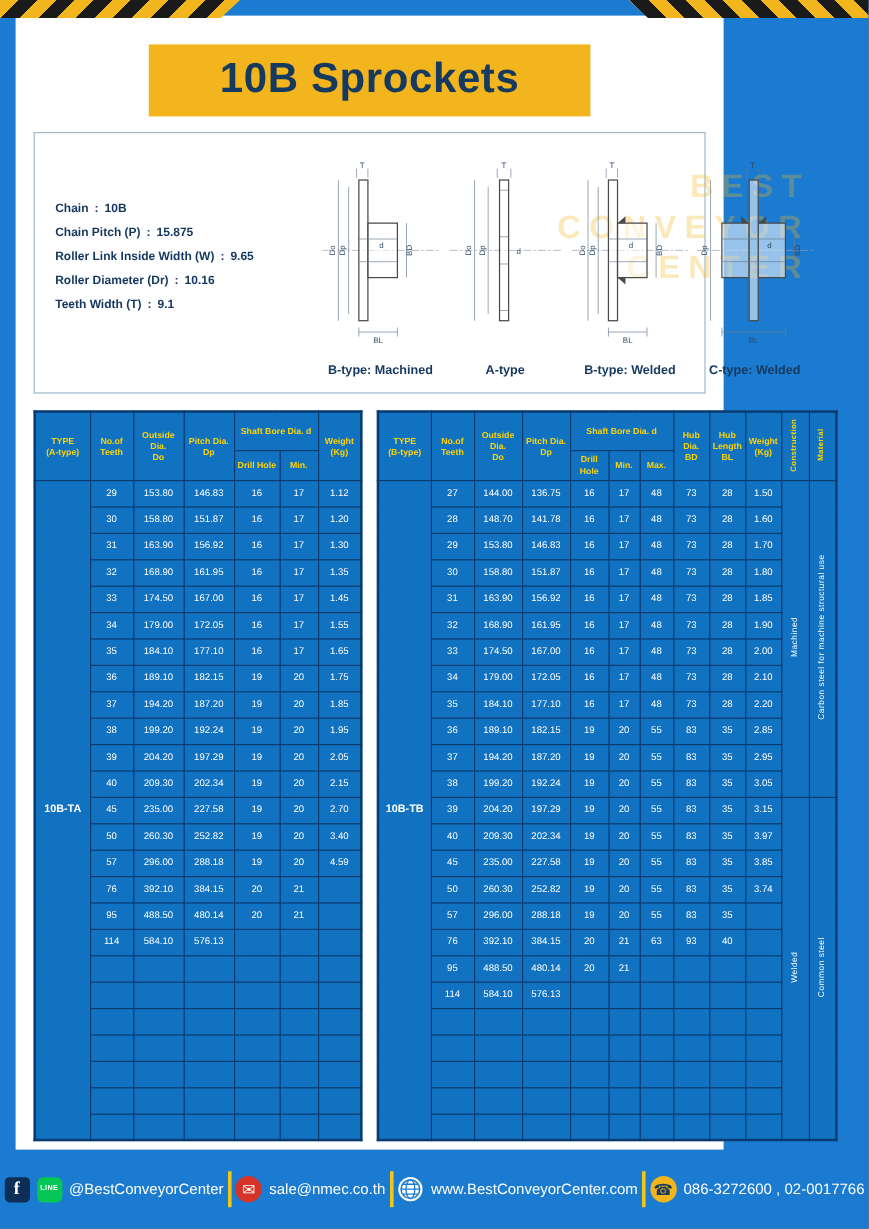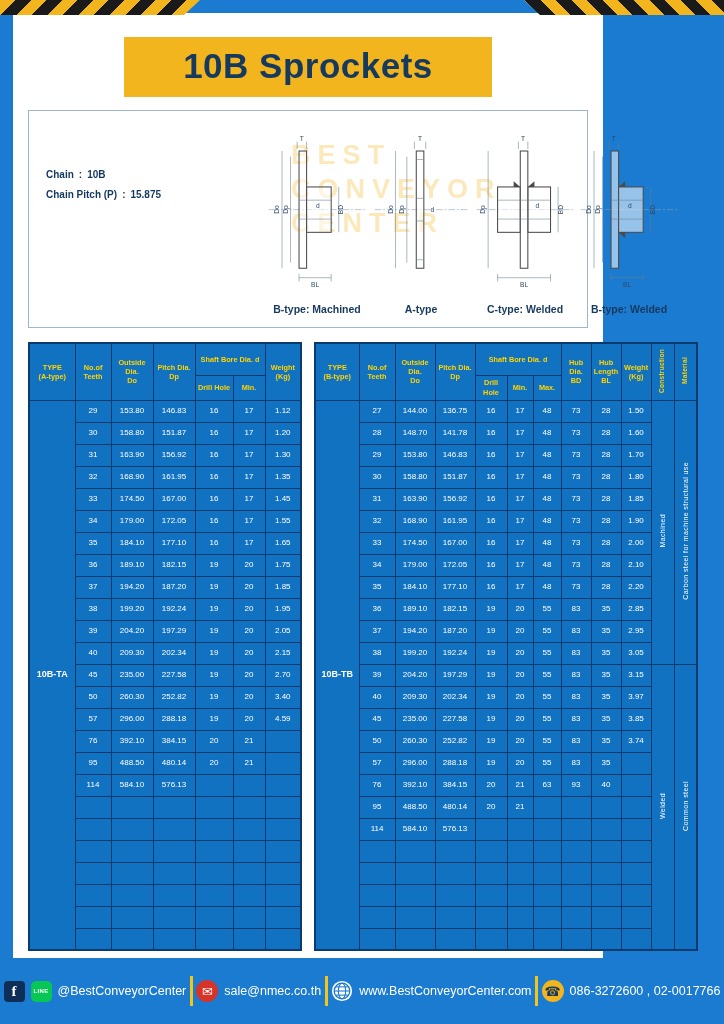--- a/index.html
+++ b/index.html
@@ -18,21 +18,21 @@
   
   .banner { width:368px; margin:24px auto 0; background:#f2b51e; text-align:center; padding:9px 0 11px; }
   .banner h1 { font-size:35px; font-weight:bold; color:#16395f; letter-spacing:0.5px; }
 
   
   .info-box { margin:13px 15px 0; border:1px solid #9db8cb; height:218px; position:relative; display:flex; }
   .specs { width:232px; padding:58px 0 0 17px; flex-shrink:0; }
   .spec-line { font-size:10px; font-weight:bold; color:#14375f; margin-bottom:9px; white-space:nowrap; }
   .spec-line .sep { margin:0 5px; }
   .diagrams { flex:1; display:flex; align-items:flex-end; justify-content:space-around; padding:6px 4px 12px; position:relative; }
-  .watermark { position:absolute; left:30px; right:10px; top:28px; text-align:left; z-index:0;
+  .watermark { position:absolute; left:30px; right:10px; top:28px; text-align:right; z-index:0;
     color:rgba(242,181,30,0.30); font-weight:bold; font-size:27px; letter-spacing:7px; line-height:1.25; pointer-events:none; }
   .diagram { position:relative; z-index:1; text-align:center; }
   .diagram .caption { font-size:10.5px; font-weight:bold; color:#16395f; margin-top:3px; }
   svg.dwg .part { fill:rgba(255,255,255,0.55); stroke:#4a4a4a; stroke-width:1.1; }
   svg.dwg .cl   { stroke:#8aa0b5; stroke-width:0.6; stroke-dasharray:7 2 2 2; }
   svg.dwg .dim  { stroke:#6b7f92; stroke-width:0.6; }
   svg.dwg .thin { stroke:#6b7f92; stroke-width:0.6; }
   svg.dwg .weld { fill:#4a4a4a; }
   svg.dwg .lbl  { font-size:7px; fill:#2e4a66; font-family:"Liberation Sans",sans-serif; }
 
@@ -81,20 +81,29 @@
       <h1>10B Sprockets</h1>
     </div>
 
     <div class="info-box">
       <div class="specs">
         <div class="spec-line">
           <span>Chain</span><span class="sep">:</span><span>10B</span>
         </div>
         <div class="spec-line">
           <span>Chain Pitch (P)</span><span class="sep">:</span><span>15.875</span>
+        </div>
+        <div class="spec-line">
+          <span>Roller Link Inside Width (W)</span><span class="sep">:</span><span>9.65</span>
+        </div>
+        <div class="spec-line">
+          <span>Roller Diameter (Dr)</span><span class="sep">:</span><span>10.16</span>
+        </div>
+        <div class="spec-line">
+          <span>Teeth Width (T)</span><span class="sep">:</span><span>9.1</span>
         </div>
       </div>
 
       <div class="diagrams">
         <div class="watermark">
           <div>BEST</div>
           <div>CONVEYOR</div>
           <div>CENTER</div>
         </div>
 
@@ -134,46 +143,20 @@
             <line class="thin" x1="50" y1="133" x2="58" y2="133"></line>
             <line class="dim" x1="28" y1="18" x2="28" y2="142"></line>
             <text class="lbl" x="25" y="80" text-anchor="middle" transform="rotate(-90 25 80)">Do</text>
             <line class="dim" x1="40" y1="24" x2="40" y2="136"></line>
             <text class="lbl" x="37" y="80" text-anchor="middle" transform="rotate(-90 37 80)">Dp</text>
             <line class="thin" x1="50" y1="68" x2="58" y2="68"></line>
             <line class="thin" x1="50" y1="92" x2="58" y2="92"></line>
             <text class="lbl" x="65" y="83">d</text>
           </svg>
           <div class="caption">A-type</div>
-        </div>
-
-        <div class="diagram">
-          <svg class="dwg" width="104" height="168" viewBox="0 0 110 165">
-            <line class="cl" x1="4" y1="80" x2="106" y2="80"></line>
-            <line class="thin" x1="48" y1="8" x2="48" y2="16"></line>
-            <line class="thin" x1="58" y1="8" x2="58" y2="16"></line>
-            <text class="lbl" x="53" y="7" text-anchor="middle">T</text>
-            <rect class="part" x="26" y="56" width="24" height="48"></rect>
-            <rect class="part" x="58" y="56" width="24" height="48"></rect>
-            <rect class="part" x="50" y="18" width="8" height="124"></rect>
-            <path class="weld" d="M50 56 l-7 -6 v6 z"></path>
-            <path class="weld" d="M58 56 l7 -6 v6 z"></path>
-            <line class="dim" x1="16" y1="18" x2="16" y2="142"></line>
-            <text class="lbl" x="13" y="80" text-anchor="middle" transform="rotate(-90 13 80)">Dp</text>
-            <line class="thin" x1="26" y1="70" x2="82" y2="70"></line>
-            <line class="thin" x1="26" y1="90" x2="82" y2="90"></line>
-            <text class="lbl" x="66" y="78">d</text>
-            <line class="dim" x1="90" y1="56" x2="90" y2="104"></line>
-            <text class="lbl" x="95" y="80" text-anchor="middle" transform="rotate(-90 95 80)">BD</text>
-            <line class="dim" x1="26" y1="152" x2="82" y2="152"></line>
-            <line class="thin" x1="26" y1="148" x2="26" y2="156"></line>
-            <line class="thin" x1="82" y1="148" x2="82" y2="156"></line>
-            <text class="lbl" x="54" y="162" text-anchor="middle">BL</text>
-          </svg>
-          <div class="caption">C-type: Welded</div>
         </div>
 
         <div class="diagram">
           <svg class="dwg" width="104" height="168" viewBox="0 0 110 165">
             <line class="cl" x1="4" y1="80" x2="106" y2="80"></line>
             <line class="thin" x1="34" y1="8" x2="34" y2="16"></line>
             <line class="thin" x1="44" y1="8" x2="44" y2="16"></line>
             <text class="lbl" x="39" y="7" text-anchor="middle">T</text>
             <rect class="part" x="36" y="18" width="8" height="124"></rect>
             <rect class="part" x="44" y="56" width="26" height="48"></rect>
@@ -187,20 +170,46 @@
             <line class="thin" x1="36" y1="90" x2="70" y2="90"></line>
             <text class="lbl" x="54" y="78">d</text>
             <line class="dim" x1="78" y1="56" x2="78" y2="104"></line>
             <text class="lbl" x="83" y="80" text-anchor="middle" transform="rotate(-90 83 80)">BD</text>
             <line class="dim" x1="36" y1="152" x2="70" y2="152"></line>
             <line class="thin" x1="36" y1="148" x2="36" y2="156"></line>
             <line class="thin" x1="70" y1="148" x2="70" y2="156"></line>
             <text class="lbl" x="53" y="162" text-anchor="middle">BL</text>
           </svg>
           <div class="caption">B-type: Welded</div>
+        </div>
+
+        <div class="diagram">
+          <svg class="dwg" width="104" height="168" viewBox="0 0 110 165">
+            <line class="cl" x1="4" y1="80" x2="106" y2="80"></line>
+            <line class="thin" x1="48" y1="8" x2="48" y2="16"></line>
+            <line class="thin" x1="58" y1="8" x2="58" y2="16"></line>
+            <text class="lbl" x="53" y="7" text-anchor="middle">T</text>
+            <rect class="part" x="26" y="56" width="24" height="48"></rect>
+            <rect class="part" x="58" y="56" width="24" height="48"></rect>
+            <rect class="part" x="50" y="18" width="8" height="124"></rect>
+            <path class="weld" d="M50 56 l-7 -6 v6 z"></path>
+            <path class="weld" d="M58 56 l7 -6 v6 z"></path>
+            <line class="dim" x1="16" y1="18" x2="16" y2="142"></line>
+            <text class="lbl" x="13" y="80" text-anchor="middle" transform="rotate(-90 13 80)">Dp</text>
+            <line class="thin" x1="26" y1="70" x2="82" y2="70"></line>
+            <line class="thin" x1="26" y1="90" x2="82" y2="90"></line>
+            <text class="lbl" x="66" y="78">d</text>
+            <line class="dim" x1="90" y1="56" x2="90" y2="104"></line>
+            <text class="lbl" x="95" y="80" text-anchor="middle" transform="rotate(-90 95 80)">BD</text>
+            <line class="dim" x1="26" y1="152" x2="82" y2="152"></line>
+            <line class="thin" x1="26" y1="148" x2="26" y2="156"></line>
+            <line class="thin" x1="82" y1="148" x2="82" y2="156"></line>
+            <text class="lbl" x="54" y="162" text-anchor="middle">BL</text>
+          </svg>
+          <div class="caption">C-type: Welded</div>
         </div>
       </div>
     </div>
 
     <div class="tables">
 
       <table class="sprk" id="table-a">
         <colgroup>
           <col style="width:46px">
             <col style="width:36px">

